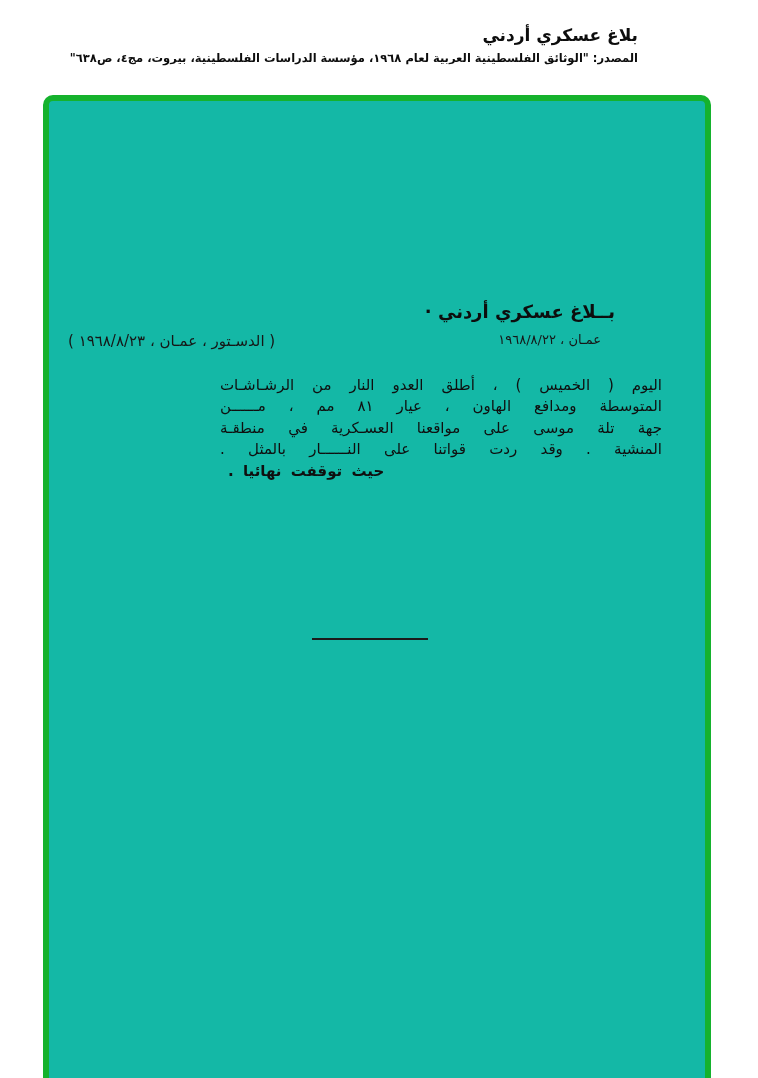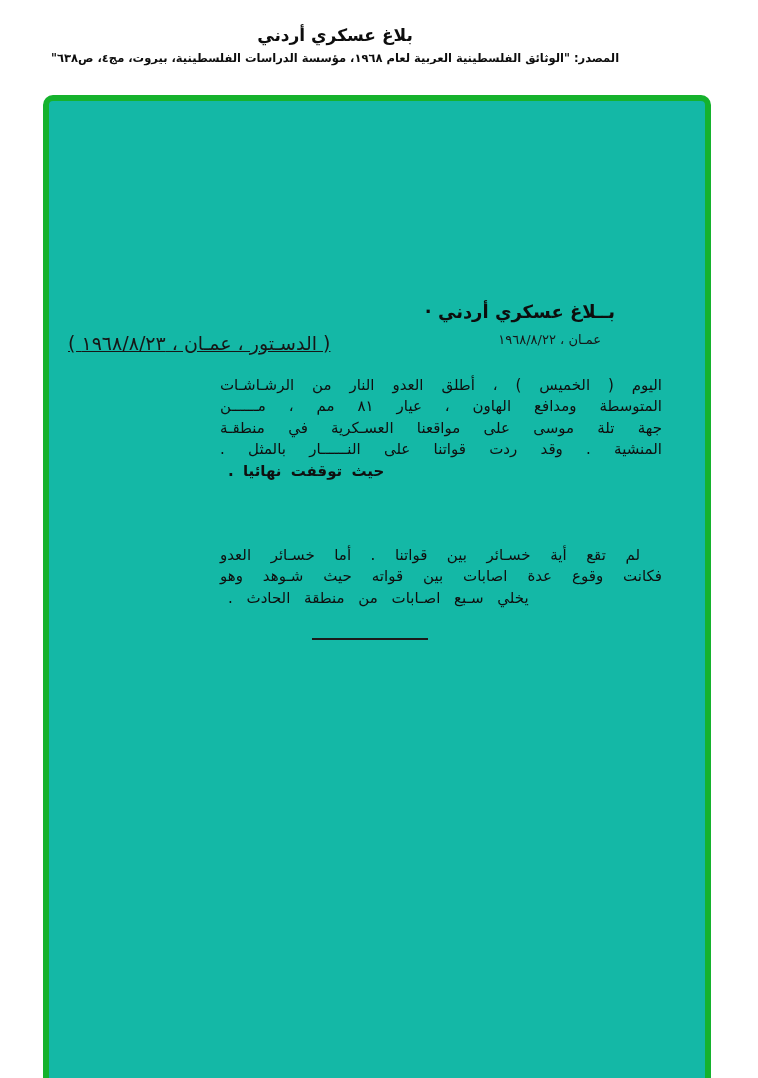--- a/index.html
+++ b/index.html
@@ -6,21 +6,21 @@
   body{
     width:758px;height:1078px;
     background:#ffffff;
     position:relative;
     font-family:"DejaVu Sans", sans-serif;
     color:#111;
     overflow:hidden;
   }
   
   .page-header{
-    position:absolute;top:0;left:0;width:638px;text-align:center;direction:rtl;margin-left:16px;
+    position:absolute;top:0;left:0;width:638px;text-align:right;direction:rtl;
   }
   .page-header .h-title{
     margin-top:22px;font-size:17px;font-weight:bold;line-height:26px;color:#0d0d0d;
   }
   .page-header .h-source{
     margin-top:3px;font-size:11.5px;font-weight:bold;color:#0d0d0d;
   }
   
   .frame{
     position:absolute;left:43px;top:95px;width:668px;height:1049px;
@@ -33,21 +33,21 @@
   .doc-title{
     position:absolute;top:200px;right:90px;
     direction:rtl;font-size:18px;font-weight:bold;color:#0d0d0d;white-space:nowrap;
   }
   .doc-date{
     position:absolute;top:231px;right:104px;
     direction:rtl;font-size:13px;color:#161616;white-space:nowrap;
   }
   .doc-attr{
     position:absolute;top:231px;left:19px;
-    direction:rtl;font-size:19px;color:#161616;white-space:nowrap;text-decoration:underline;
+    direction:rtl;font-size:15px;color:#161616;white-space:nowrap;
   }
   .para{
     position:absolute;left:171px;width:442px;direction:rtl;
     font-size:15px;color:#0f0f0f;
   }
   .para1{top:274px;}
   .para2{top:444px;}
   .line{
     line-height:21.4px;height:21.4px;
     text-align:justify;text-align-last:justify;
@@ -82,21 +82,16 @@
   <div class="doc-attr">( الدسـتور ، عمـان ، ١٩٦٨/٨/٢٣ )</div>
 
   <div class="para para1">
     <div class="line">اليوم ( الخميس ) ، أطلق العدو النار من الرشـاشـات</div>
     <div class="line">المتوسطة ومدافع الهاون ، عيار ٨١ مم ، مــــــن</div>
     <div class="line">جهة تلة موسى على مواقعنا العسـكرية في منطقـة</div>
     <div class="line">المنشية . وقد ردت قواتنا على النــــــار بالمثل .</div>
     <div class="line tail">حيث توقفت نهائيا .</div>
   </div>
 
-  <div class="para para2">
-    <div class="line indent">لم تقع أية خسـائر بين قواتنا . أما خسـائر العدو</div>
-    <div class="line">فكانت وقوع عدة اصابات بين قواته حيث شـوهد وهو</div>
-    <div class="line tail-wide">يخلي سـبع اصـابات من منطقة الحادث .</div>
-  </div>
 
   <div class="divider"></div>
 
 </div>
 
 </body></html>

